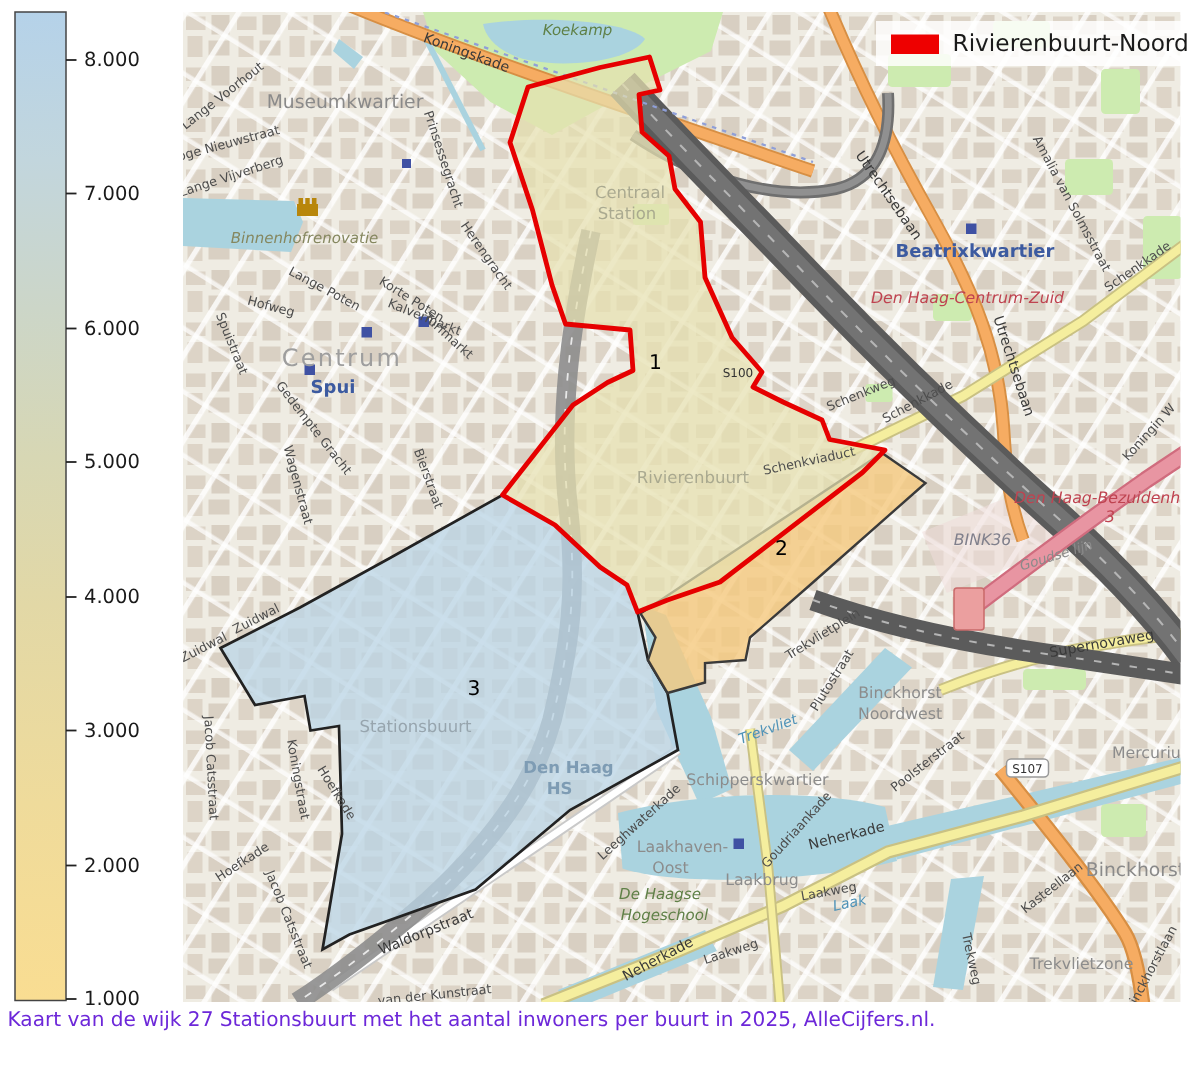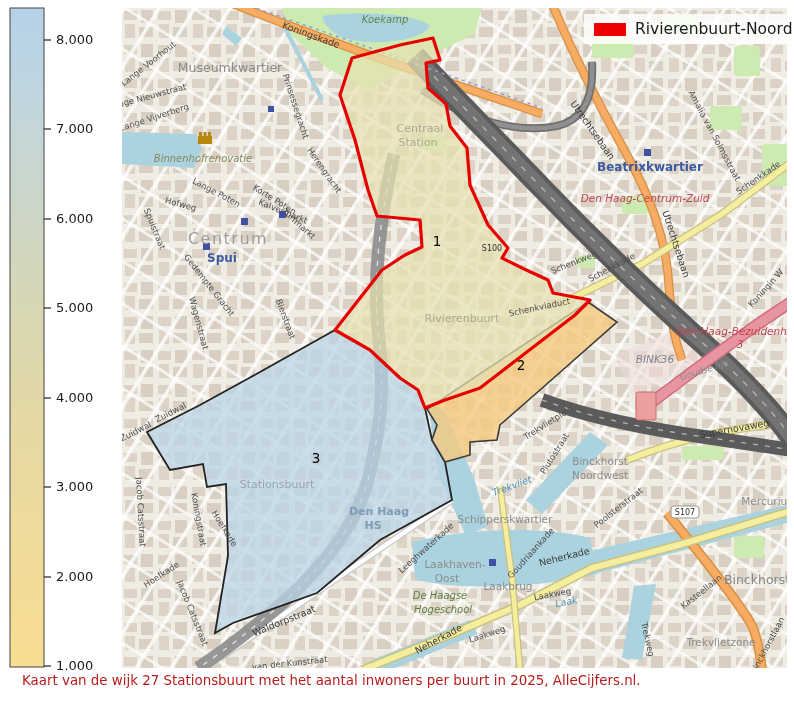--- a/index.html
+++ b/index.html
@@ -28,21 +28,21 @@
   .lrail{font-size:9px;font-style:italic;fill:#8a8a8a;text-anchor:middle;}
   .lnum{font-size:13.5px;fill:#000000;text-anchor:middle;}
   .lbadge{font-size:8px;fill:#333333;text-anchor:middle;}
 
   .legend{position:absolute;left:584px;top:14px;width:204px;height:30px;
           background:rgba(255,255,255,0.84);display:flex;align-items:center;
           gap:9px;padding:0 10px;box-sizing:border-box;}
   .legend-swatch{width:32px;height:13px;background:#ee0000;flex:0 0 auto;}
   .legend-label{font-size:15.5px;color:#1a1a1a;white-space:nowrap;}
 
-  .caption{position:absolute;left:22px;top:671px;font-size:13.4px;color:#b91c1c;line-height:19px;}
+  .caption{position:absolute;left:5px;top:671px;font-size:13.4px;color:#6d28d9;line-height:19px;}
 </style>
 </head>
 <body>
 
 <div class="stage">
 
   <svg width="118" height="719" style="position:absolute;left:0;top:0">
     <defs>
       <linearGradient id="cbgrad" x1="0" y1="0" x2="0" y2="1">
         <stop offset="0%" stop-color="#b5d2e9"></stop>

